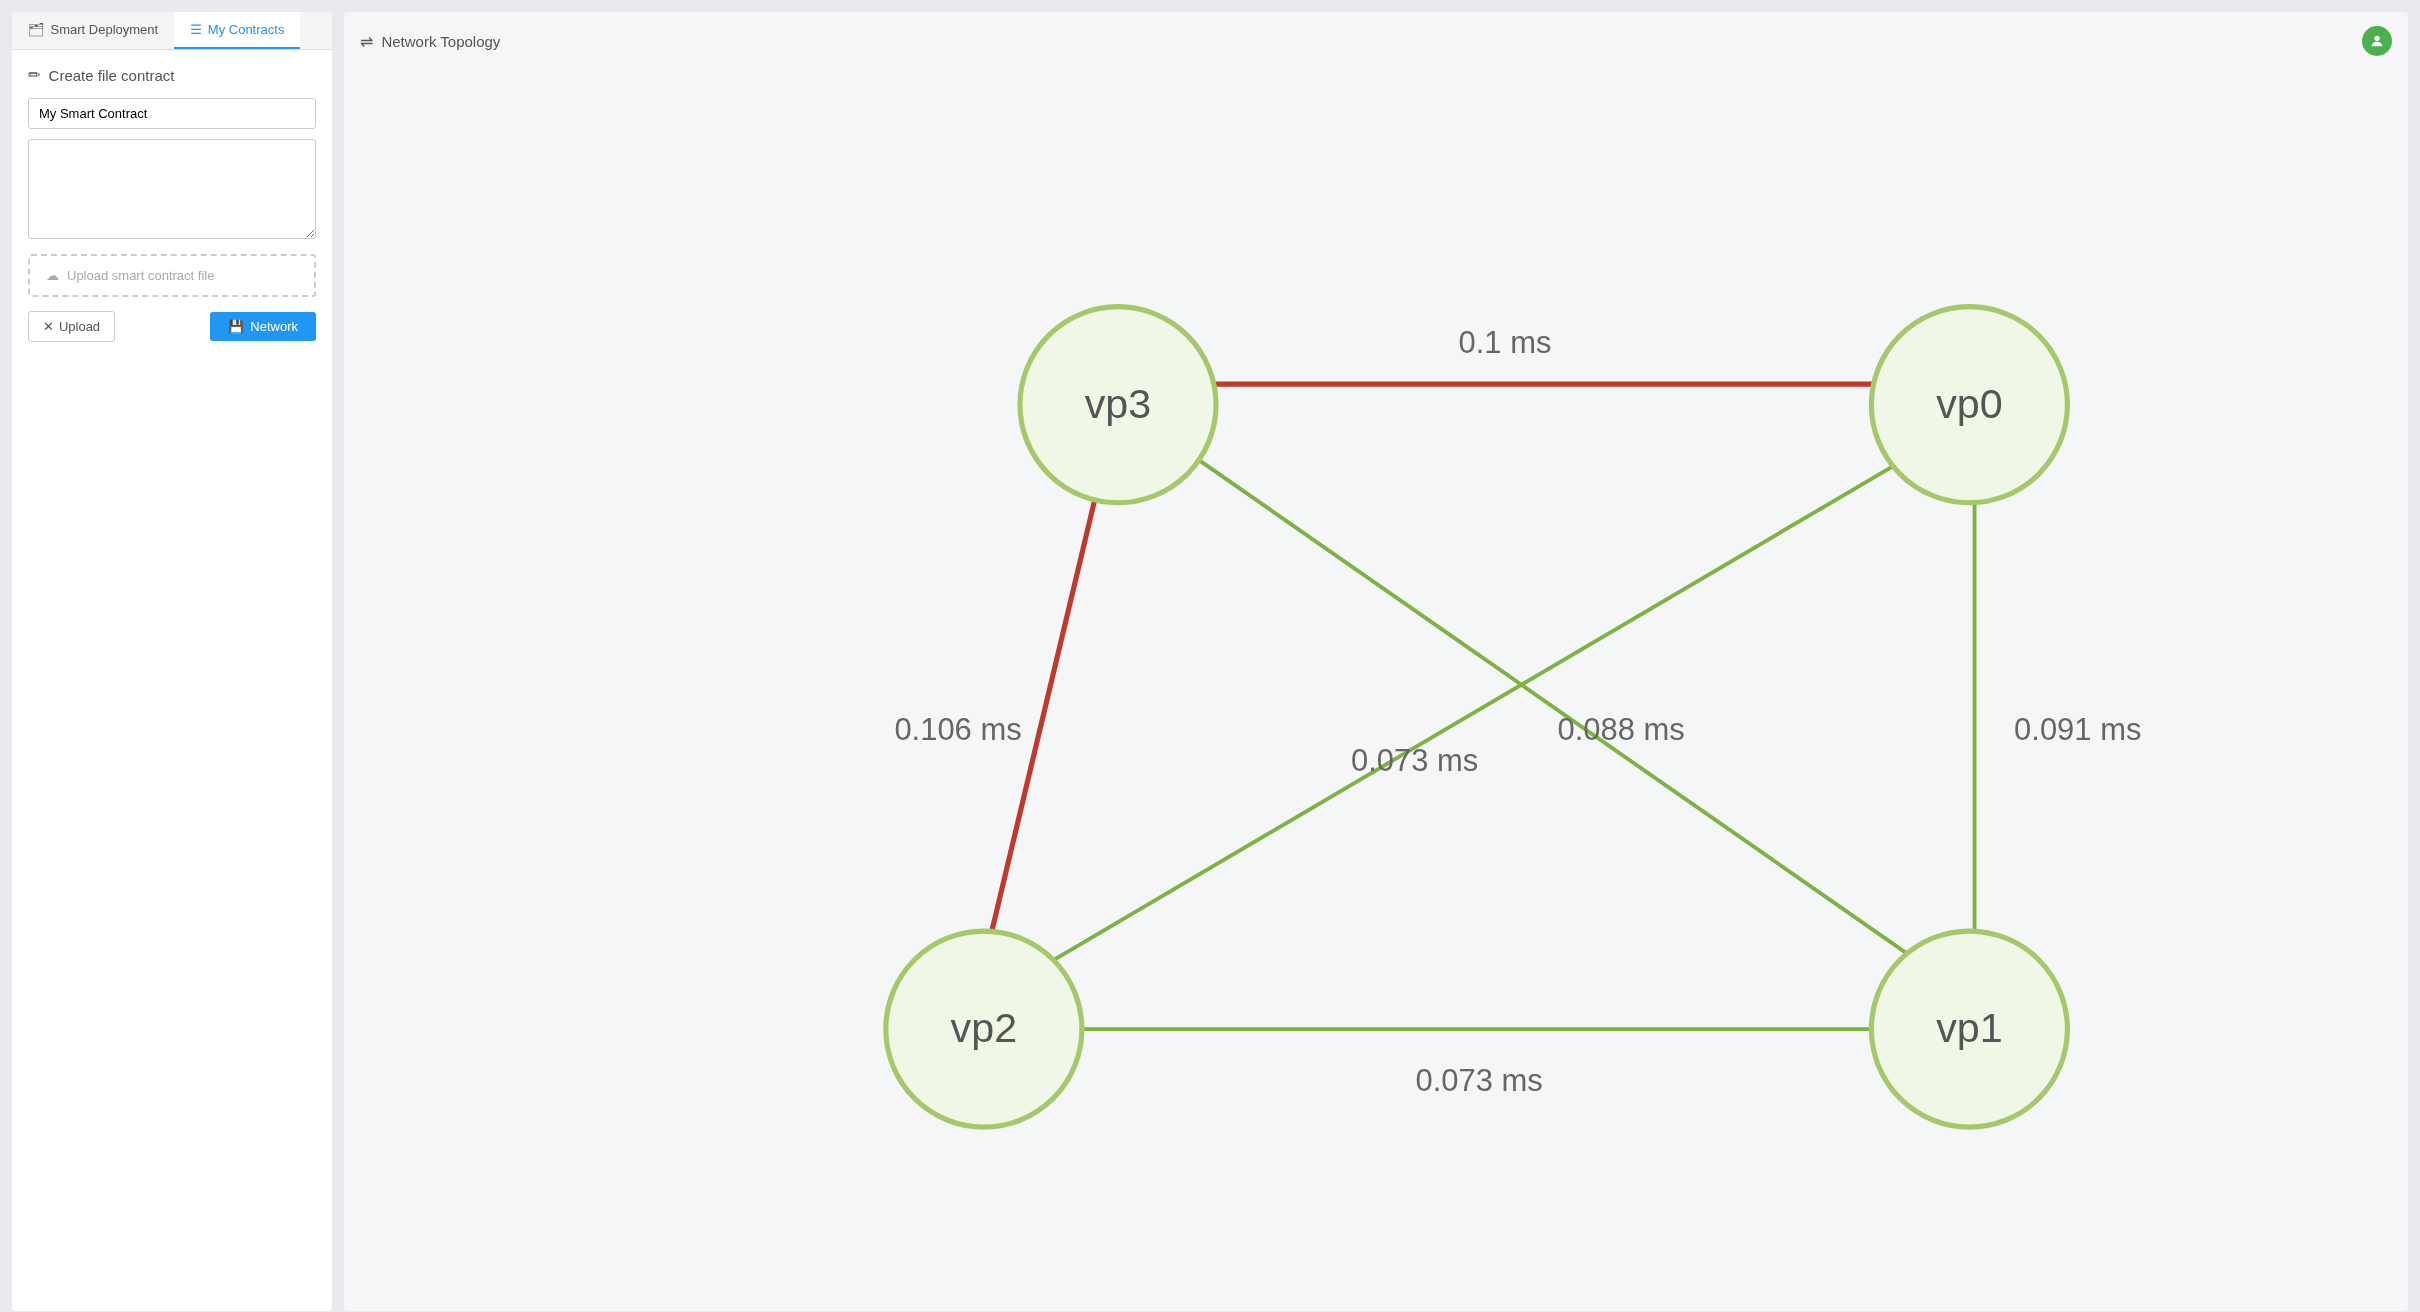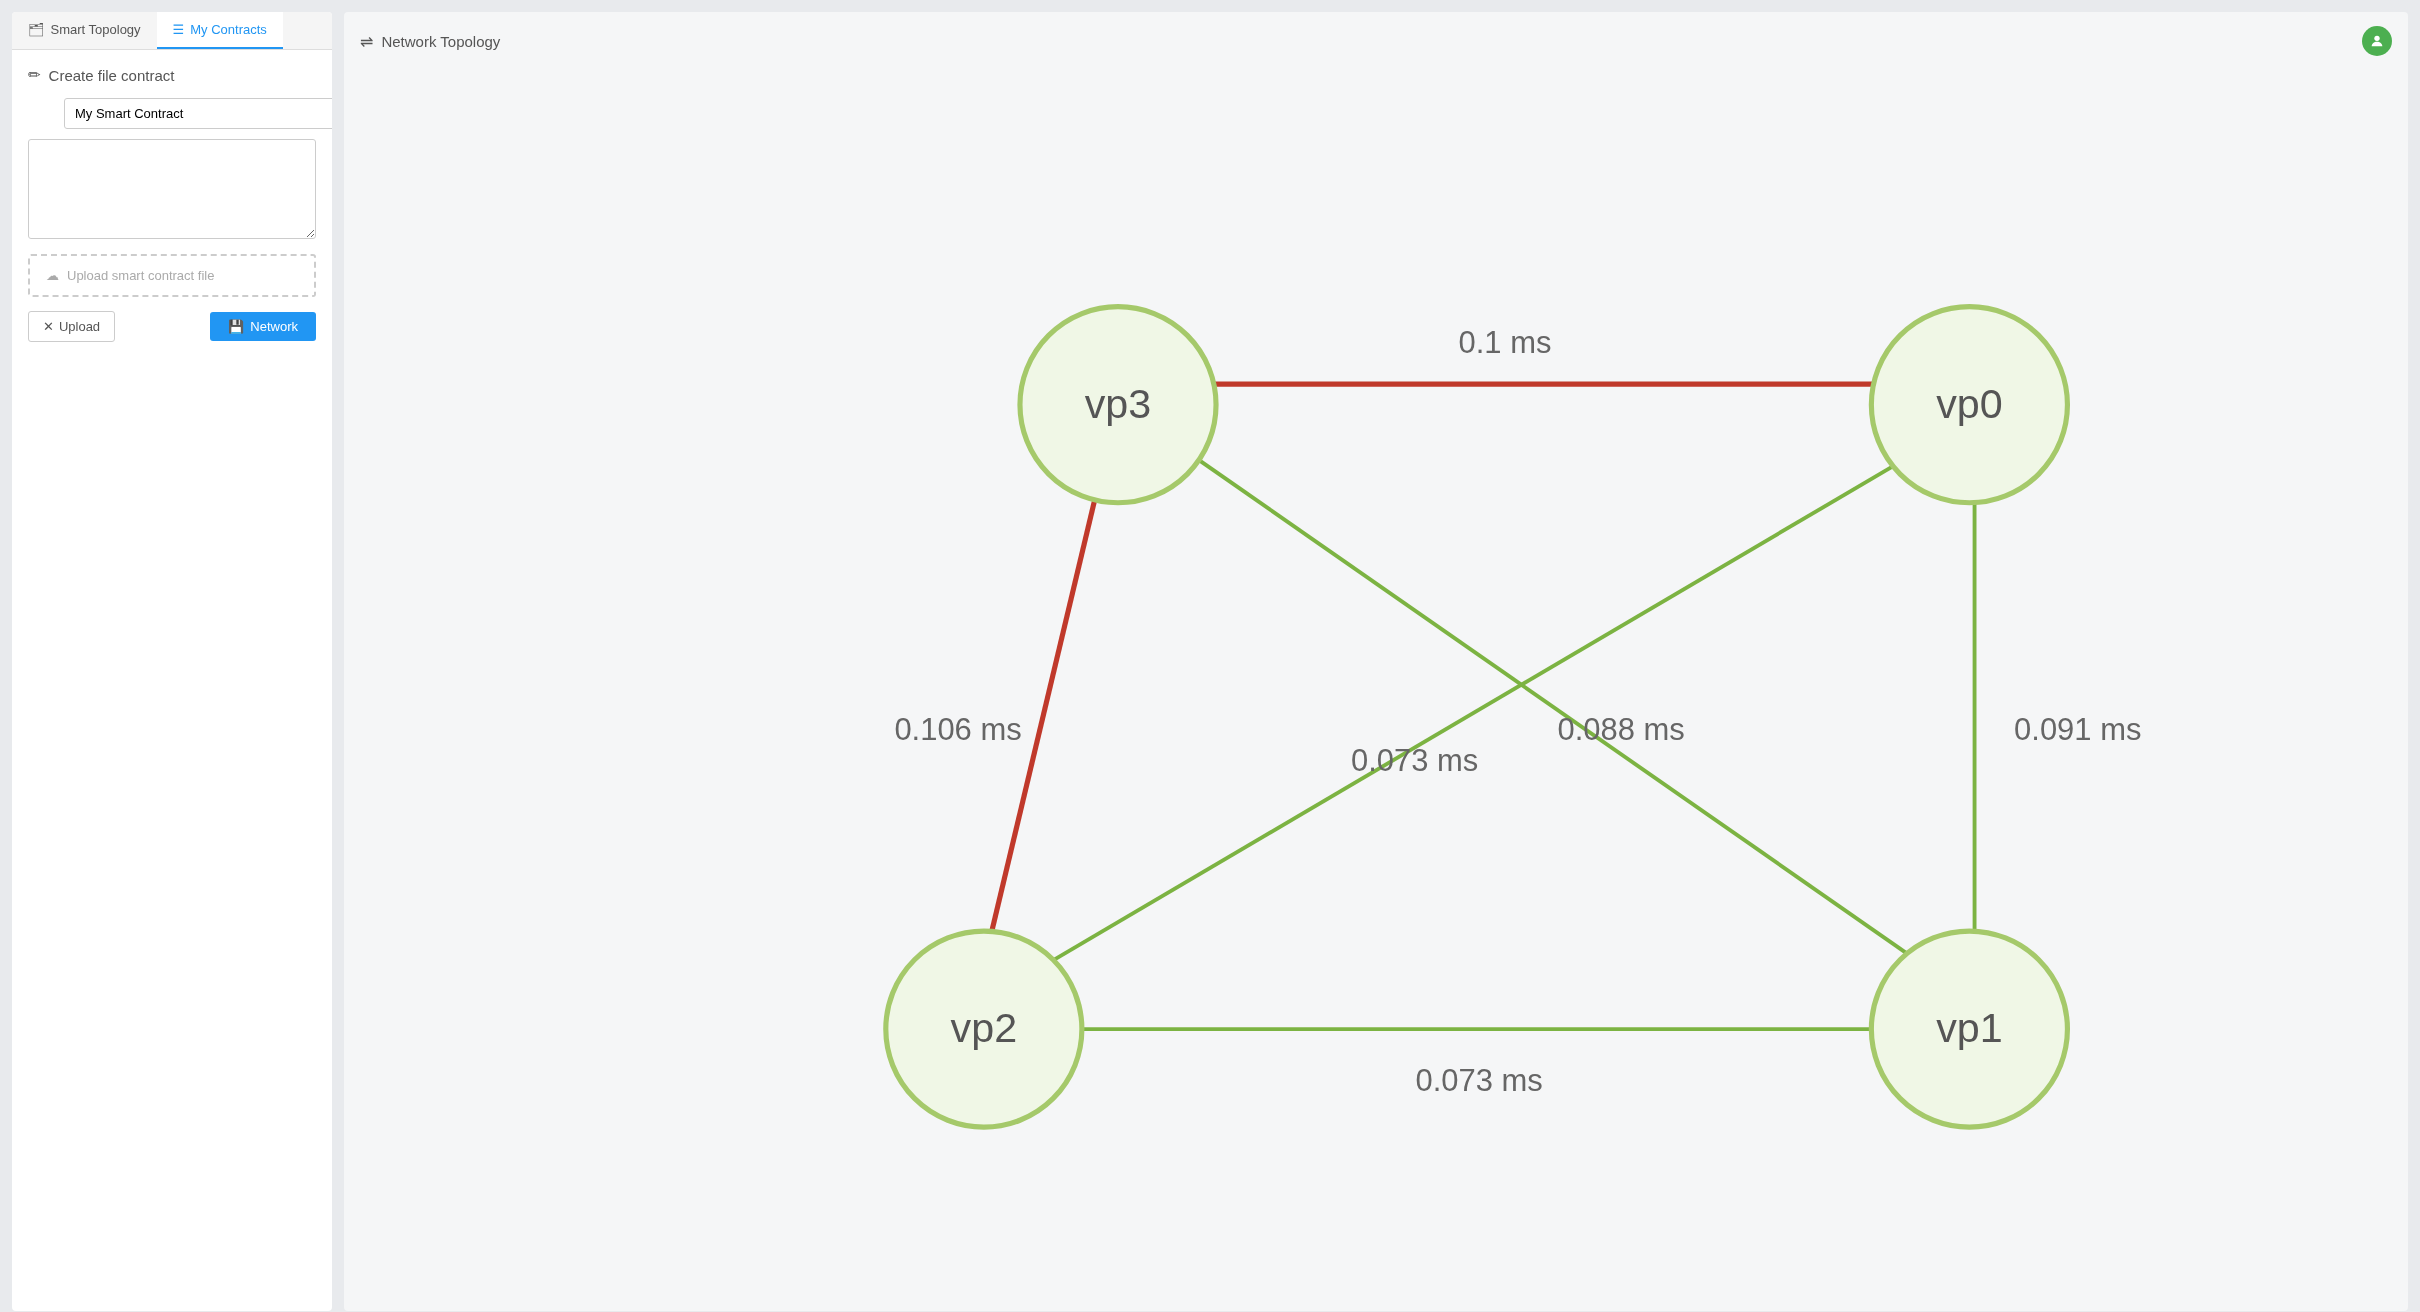--- a/index.html
+++ b/index.html
@@ -76,21 +76,20 @@
     }
 
     .form-input {
       width: 100%;
       padding: 7px 10px;
       border: 1px solid #ccc;
       border-radius: 3px;
       font-size: 13px;
       margin-bottom: 10px;
       outline: none;
-      margin-left: 36px;
     }
 
     .form-textarea {
       width: 100%;
       height: 100px;
       padding: 7px 10px;
       border: 1px solid #ccc;
       border-radius: 3px;
       font-size: 13px;
       margin-bottom: 12px;
@@ -194,21 +193,21 @@
 </head>
 <body>
 
 <div class="main-layout">
   <div class="top-row">
 
     <div class="left-panel">
       <div class="tabs-bar">
         <div class="tab inactive">
           <span>🗂</span>
-          <span>Smart Topology</span>
+          <span>Smart Deployment</span>
         </div>
         <div class="tab active">
           <span>☰</span>
           <span>My Contracts</span>
         </div>
       </div>
 
       <div class="form-area">
         <div class="form-title">
           <span>✏</span>

